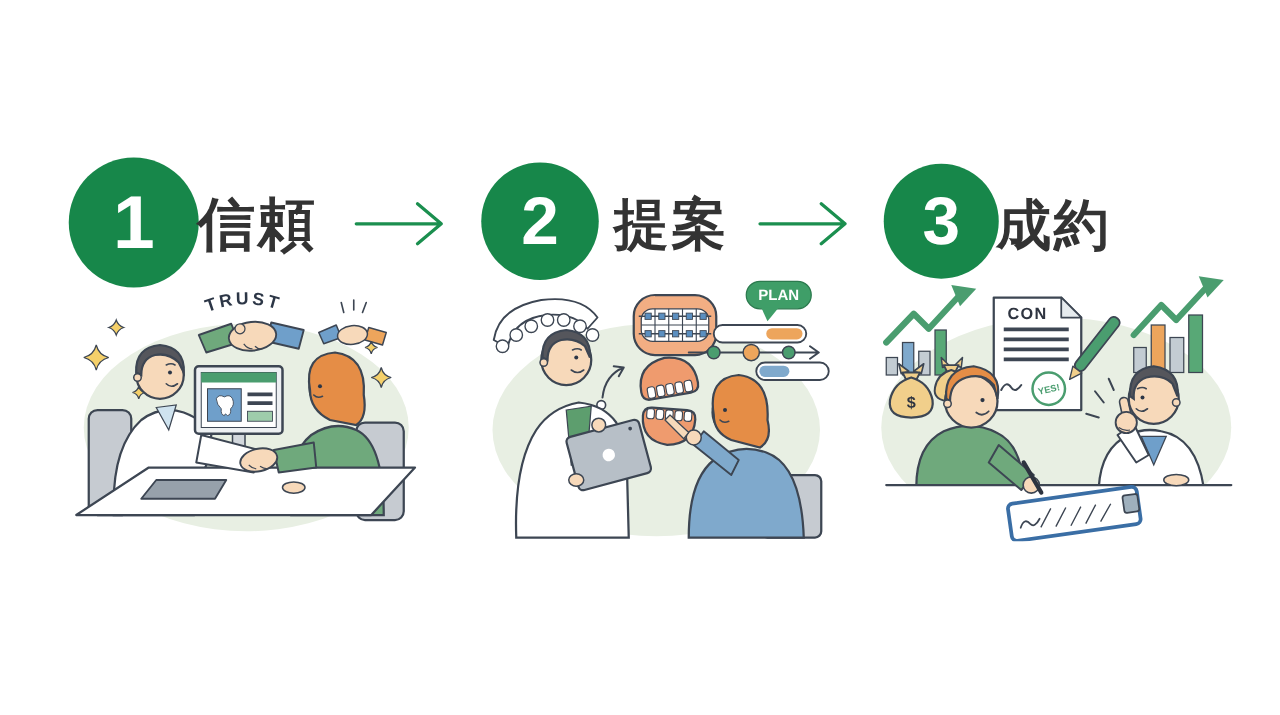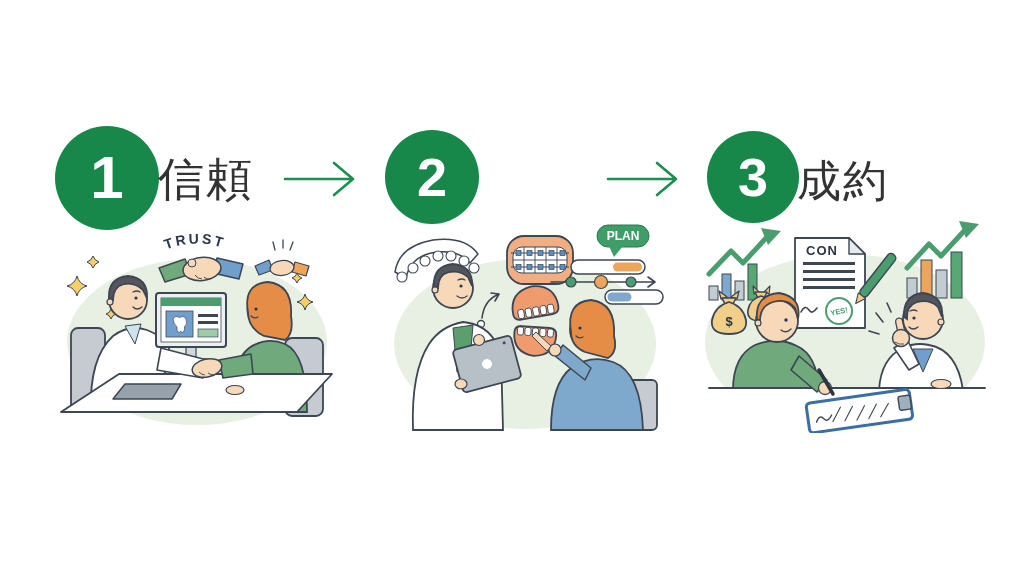--- a/index.html
+++ b/index.html
@@ -13,21 +13,21 @@
     color:#ffffff;font-weight:bold;
   }
   .step-circle .num{line-height:1;}
   .c1{left:55px;top:126px;width:104px;height:104px;}
   .c1 .num{font-size:60px;}
   .c2{left:385px;top:130px;width:94px;height:94px;}
   .c2 .num{font-size:54px;}
   .c3{left:707px;top:131px;width:92px;height:92px;}
   .c3 .num{font-size:54px;}
   .step-label{
-    position:absolute;color:#333333;font-weight:400;letter-spacing:2px;
+    position:absolute;color:#333333;font-weight:700;letter-spacing:2px;
     font-size:46px;line-height:1;text-align:right;
   }
   .l1{left:158px;top:156px;}
   .l2{left:491px;top:158px;font-size:44px;}
   .l3{left:797px;top:159px;font-size:44px;}
   .arrow-svg{position:absolute;}
   .a1{left:283px;top:158px;}
   .a2{left:606px;top:158px;}
   .panel{position:absolute;}
   .p1{left:55px;top:222px;}
@@ -44,20 +44,21 @@
   </div>
   <div class="step-label l1">信頼</div>
 
   <svg class="arrow-svg a1" width="76" height="42" viewBox="0 0 76 42">
     <path d="M 2 21 H 70 M 70 21 L 51 5 M 70 21 L 51 37" fill="none" stroke="#1b8f4f" stroke-width="2.6" stroke-linecap="round"></path>
   </svg>
 
   <div class="step-circle c2">
     <span class="num">2</span>
   </div>
+  <div class="step-label l2">提案</div>
 
   <svg class="arrow-svg a2" width="76" height="42" viewBox="0 0 76 42">
     <path d="M 2 21 H 70 M 70 21 L 51 5 M 70 21 L 51 37" fill="none" stroke="#1b8f4f" stroke-width="2.6" stroke-linecap="round"></path>
   </svg>
 
   <div class="step-circle c3">
     <span class="num">3</span>
   </div>
   <div class="step-label l3">成約</div>
 

